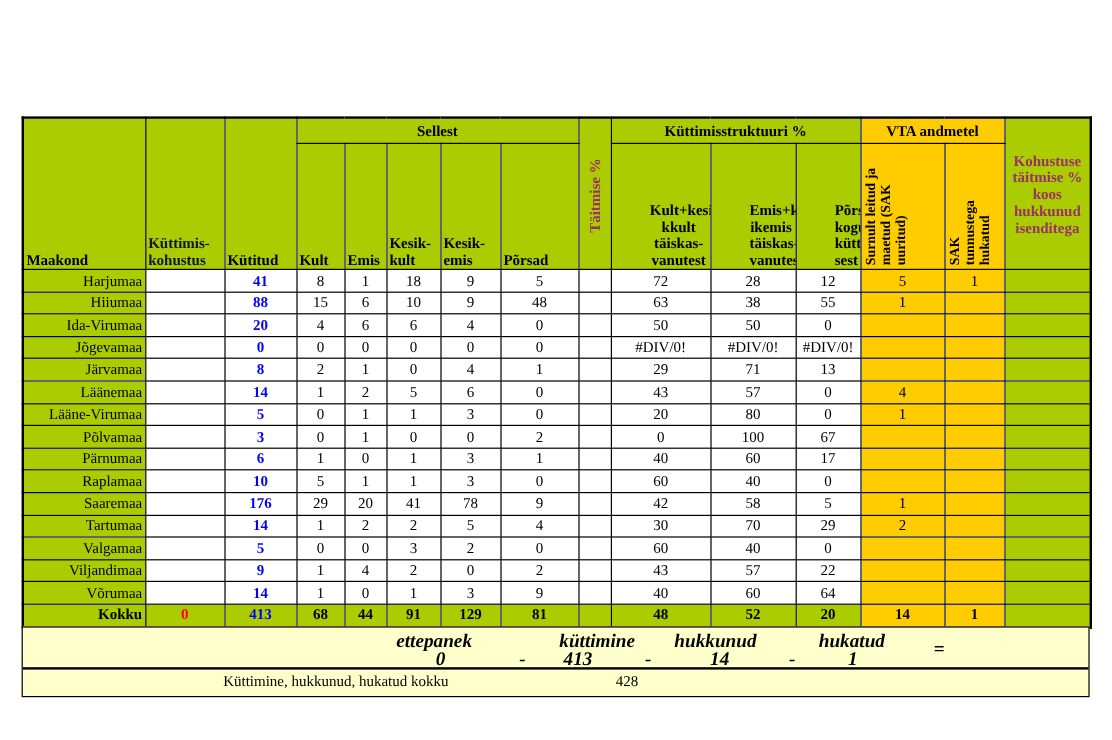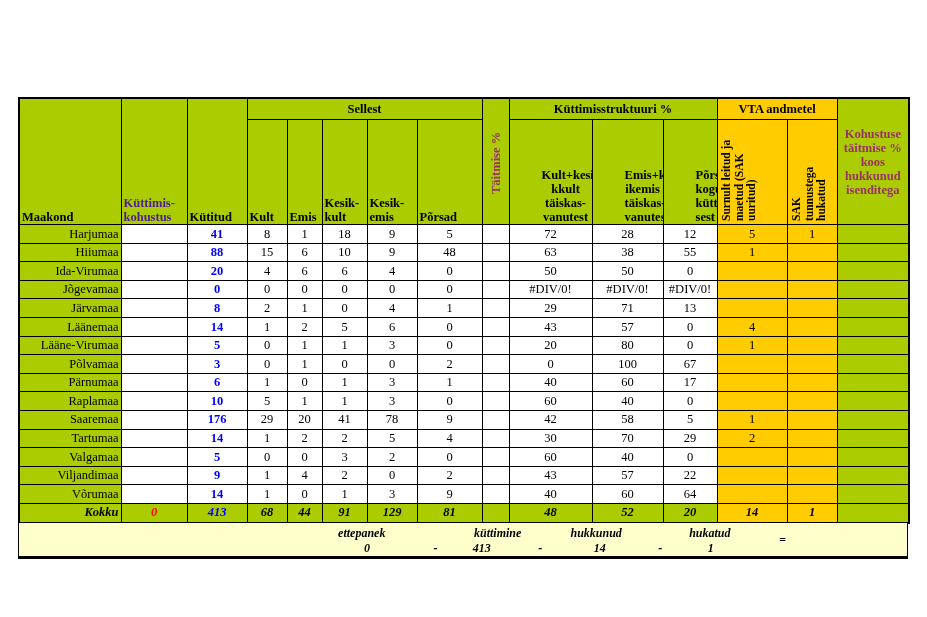--- a/index.html
+++ b/index.html
@@ -14,44 +14,44 @@
     table-layout:fixed;border:2px solid #000;}
   th,td{border:1px solid #000;padding:0 2px;overflow:hidden;}
   thead th{background:#AACC00;font-weight:bold;font-size:12.5px;line-height:1.12;
     white-space:pre-line;vertical-align:bottom;text-align:left;}
   tr.band-row th{height:20px;}
   tr.sub-row th{height:104px;}
   th.band{text-align:center;vertical-align:middle;}
   th.h-bc{text-align:center;padding-left:32px;}
   th.h-last{text-align:center;vertical-align:middle;}
   th.orange{background:#FFCC00;}
-  .red{color:#4c1d95;}
+  .red{color:#0f172a;}
   .blue{color:#000000;}
   .purple{color:#993366;}
   .vcell{text-align:center;vertical-align:bottom;}
   .vert{display:inline-block;writing-mode:vertical-rl;transform:rotate(180deg);
     white-space:pre-line;}
   .vert-tait{height:116px;font-size:12.5px;}
   .vert-vta{height:98px;font-size:11.5px;line-height:1.1;}
   
   tbody td{background:#fff;height:17.6px;font-size:12.5px;text-align:center;
     line-height:1;white-space:nowrap;}
   td.c-name{background:#AACC00;text-align:right;padding-left:3px;}
   td.c-kut{color:#0000FF;font-weight:bold;}
   td.c-vta{background:#FFCC00;}
   td.c-last{background:#AACC00;}
-  tr.total-row td{background:#AACC00;font-weight:bold;font-style:italic;}
+  tr.total-row td{background:#AACC00;font-weight:bold;}
   tr.total-row td.c-vta{background:#FFCC00;}
   tr.total-row td.c-koh{color:#FF0000;}
   tr.total-row td.c-kut{color:#0000FF;}
   
   .footer{position:absolute;left:18px;top:522px;width:890px;background:#FFFFCC;
     border:1.5px solid #000;box-sizing:border-box;}
   .sec1{position:relative;height:33px;border-bottom:2px solid #000;
-    font-style:italic;font-weight:bold;font-size:12px;}
+    font-style:italic;font-weight:bold;font-size:16px;}
   .sec2{position:relative;height:22px;font-size:12.5px;}
   .f-abs{position:absolute;transform:translateX(-50%);white-space:nowrap;}
   .f-left{position:absolute;white-space:nowrap;}
   .eq{font-style:normal;}
 </style>
 </head>
 <body>
 
 <div class="title">
 </div>
@@ -402,13 +402,17 @@
     <span class="f-abs" style="left:77.8%;top:3px;">hukatud</span>
     <span class="f-abs eq" style="left:86%;top:10px;">=</span>
     <span class="f-abs" style="left:39.2%;top:18px;">0</span>
     <span class="f-abs" style="left:46.9%;top:18px;">-</span>
     <span class="f-abs" style="left:52.1%;top:18px;">413</span>
     <span class="f-abs" style="left:58.7%;top:18px;">-</span>
     <span class="f-abs" style="left:65.4%;top:18px;">14</span>
     <span class="f-abs" style="left:72.2%;top:18px;">-</span>
     <span class="f-abs" style="left:77.9%;top:18px;">1</span>
   </div>
+  <div class="sec2">
+    <span class="f-left" style="left:18.8%;top:3px;">Küttimine, hukkunud, hukatud kokku</span>
+    <span class="f-abs" style="left:56.7%;top:3px;">428</span>
+  </div>
 </div>
 
 </body></html>

